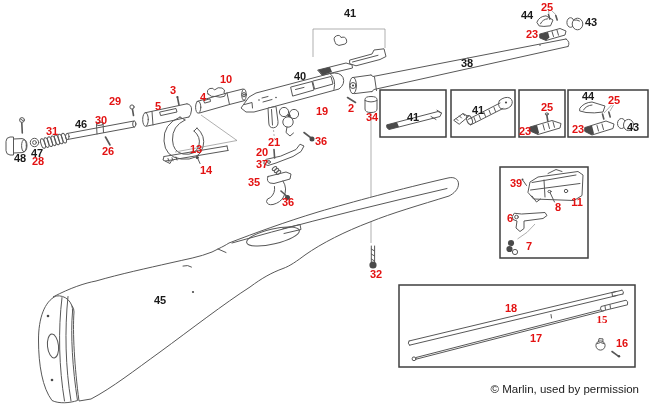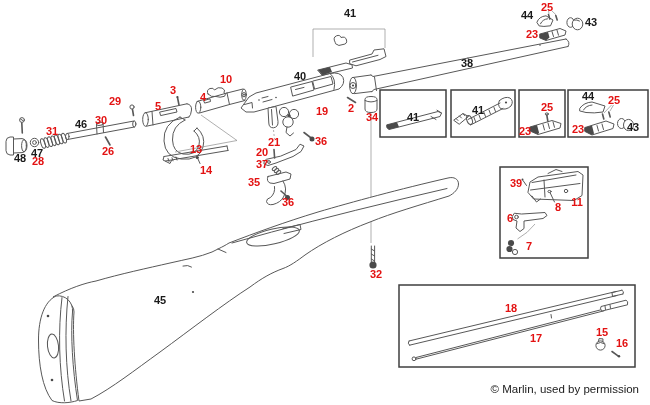--- a/index.html
+++ b/index.html
@@ -279,18 +279,18 @@
       <span class="plabel" style="left: 633px; top: 127px; color: rgb(26, 26, 26);">43</span>
       <span class="plabel" style="left: 516px; top: 183px; color: rgb(227, 18, 18); text-align: right;">39</span>
       <span class="plabel" style="left: 558px; top: 207px; color: rgb(227, 18, 18);">8</span>
       <span class="plabel" style="left: 577px; top: 202px; color: rgb(227, 18, 18);">11</span>
       <span class="plabel" style="left: 510px; top: 218px; color: rgb(227, 18, 18);">6</span>
       <span class="plabel" style="left: 529px; top: 246px; color: rgb(227, 18, 18);">7</span>
       <span class="plabel" style="left: 160px; top: 300px; color: rgb(26, 26, 26);">45</span>
       <span class="plabel" style="left: 376px; top: 274px; color: rgb(227, 18, 18);">32</span>
       <span class="plabel" style="left: 511px; top: 308px; color: rgb(227, 18, 18);">18</span>
       <span class="plabel" style="left: 536px; top: 338px; color: rgb(227, 18, 18);">17</span>
-      <span class="plabel" style="left: 602px; top: 332px; color: rgb(227, 18, 18);">15</span>
+      <span class="plabel" style="left: 602px; top: 319px; color: rgb(227, 18, 18); font-family: Liberation Serif, serif;">15</span>
       <span class="plabel" style="left: 622px; top: 343px; color: rgb(227, 18, 18);">16</span>
     </div>
 
   <div class="copyright" style="color: rgb(26, 26, 26);">© Marlin, used by permission</div>
 </div>
 
 </body></html>

